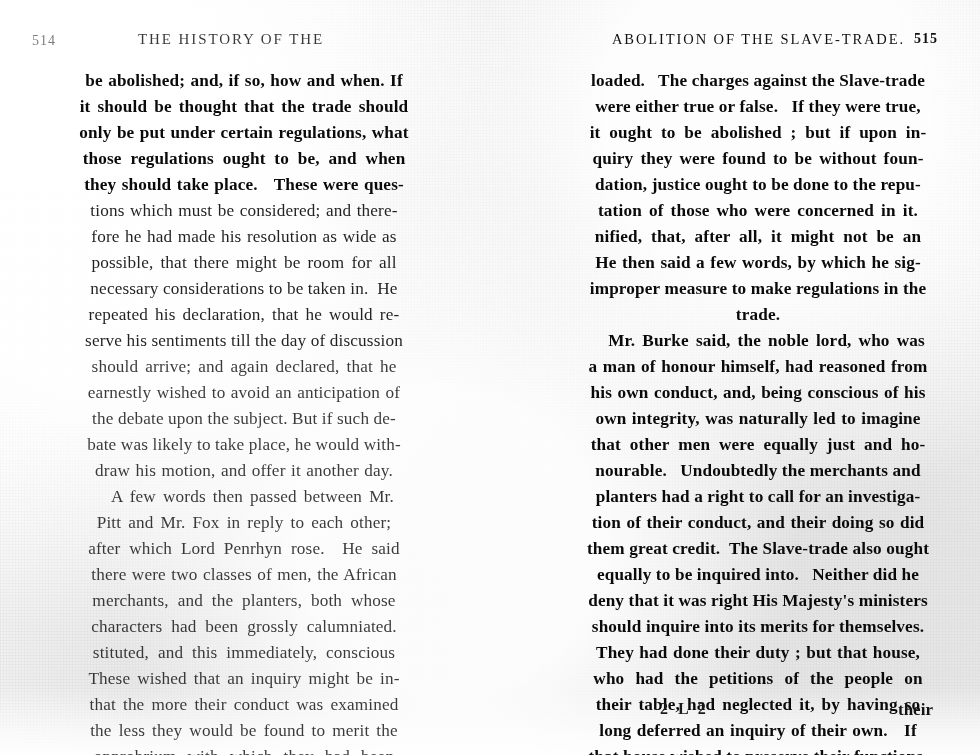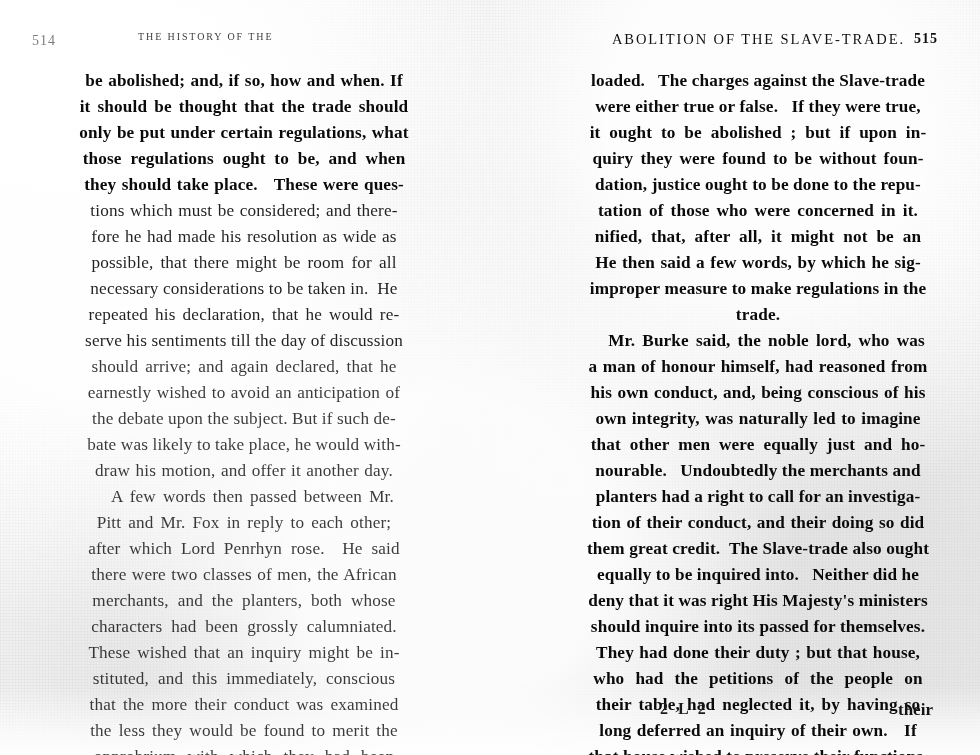--- a/index.html
+++ b/index.html
@@ -64,21 +64,21 @@
     top: 2px;
     font-size: 14px;
     letter-spacing: 1px;
     color: #4a4a4a;
     opacity: 0.72;
   }
   .rh-title-left {
     position: absolute;
     left: 138px;
     top: 0;
-    font-size: 10px;
+    font-size: 15px;
     letter-spacing: 1.9px;
     color: #1d1d1d;
     opacity: 0.88;
   }
   .rh-title-right {
     position: absolute;
     left: 612px;
     top: 0;
     font-size: 14.5px;
     letter-spacing: 1.9px;
@@ -175,22 +175,22 @@
       <span class="textline j1 ink-light">earnestly wished to avoid an anticipation of</span>
       <span class="textline j0 ink-light">the debate upon the subject. But if such de-</span>
       <span class="textline j0 ink-light">bate was likely to take place, he would with-</span>
       <span class="textline j1 ink-light">draw his motion, and offer it another day.</span>
       <span class="textline j2 ink-light indent">A few words then passed between Mr.</span>
       <span class="textline j2 ink-light">Pitt and Mr. Fox in reply to each other;</span>
       <span class="textline j3 ink-light">after which Lord Penrhyn rose.  He said</span>
       <span class="textline j1 ink-light">there were two classes of men, the African</span>
       <span class="textline j3 ink-light">merchants, and the planters, both whose</span>
       <span class="textline j3 ink-light">characters had been grossly calumniated.</span>
+      <span class="textline j3 ink-light">stituted, and this immediately, conscious</span>
       <span class="textline j2 ink-light">These wished that an inquiry might be in-</span>
-      <span class="textline j3 ink-light">stituted, and this immediately, conscious</span>
       <span class="textline j2 ink-light">that the more their conduct was examined</span>
       <span class="textline j2 ink-light">the less they would be found to merit the</span>
       <span class="textline j4 ink-light">opprobrium with which they had been</span>
     </div>
 
   <div class="column col-right layer" id="col-right">
       <span class="textline j0 ink-dark">loaded.   The charges against the Slave-trade</span>
       <span class="textline j0 ink-dark">were either true or false.   If they were true,</span>
       <span class="textline j3 ink-dark">it ought to be abolished ; but if upon in-</span>
       <span class="textline j2 ink-dark">quiry they were found to be without foun-</span>
@@ -204,21 +204,21 @@
       <span class="textline j1 ink-dark">a man of honour himself, had reasoned from</span>
       <span class="textline j1 ink-dark">his own conduct, and, being conscious of his</span>
       <span class="textline j1 ink-dark">own integrity, was naturally led to imagine</span>
       <span class="textline j3 ink-dark">that other men were equally just and ho-</span>
       <span class="textline j0 ink-dark">nourable.   Undoubtedly the merchants and</span>
       <span class="textline j0 ink-dark">planters had a right to call for an investiga-</span>
       <span class="textline j1 ink-dark">tion of their conduct, and their doing so did</span>
       <span class="textline j0 ink-dark">them great credit.  The Slave-trade also ought</span>
       <span class="textline j0 ink-dark">equally to be inquired into.   Neither did he</span>
       <span class="textline j0 ink-dark">deny that it was right His Majesty's ministers</span>
-      <span class="textline j0 ink-dark">should inquire into its passed for themselves.</span>
+      <span class="textline j0 ink-dark">should inquire into its merits for themselves.</span>
       <span class="textline j1 ink-dark">They had done their duty ; but that house,</span>
       <span class="textline j4 ink-dark">who had the petitions of the people on</span>
       <span class="textline j2 ink-dark">their table, had neglected it, by having so</span>
       <span class="textline j1 ink-dark">long deferred an inquiry of their own.   If</span>
       <span class="textline j0 ink-dark">that house wished to preserve their functions,</span>
     </div>
 
   <span class="signature-mark layer">2 L 2</span>
   <span class="catchword layer">their</span>
 

